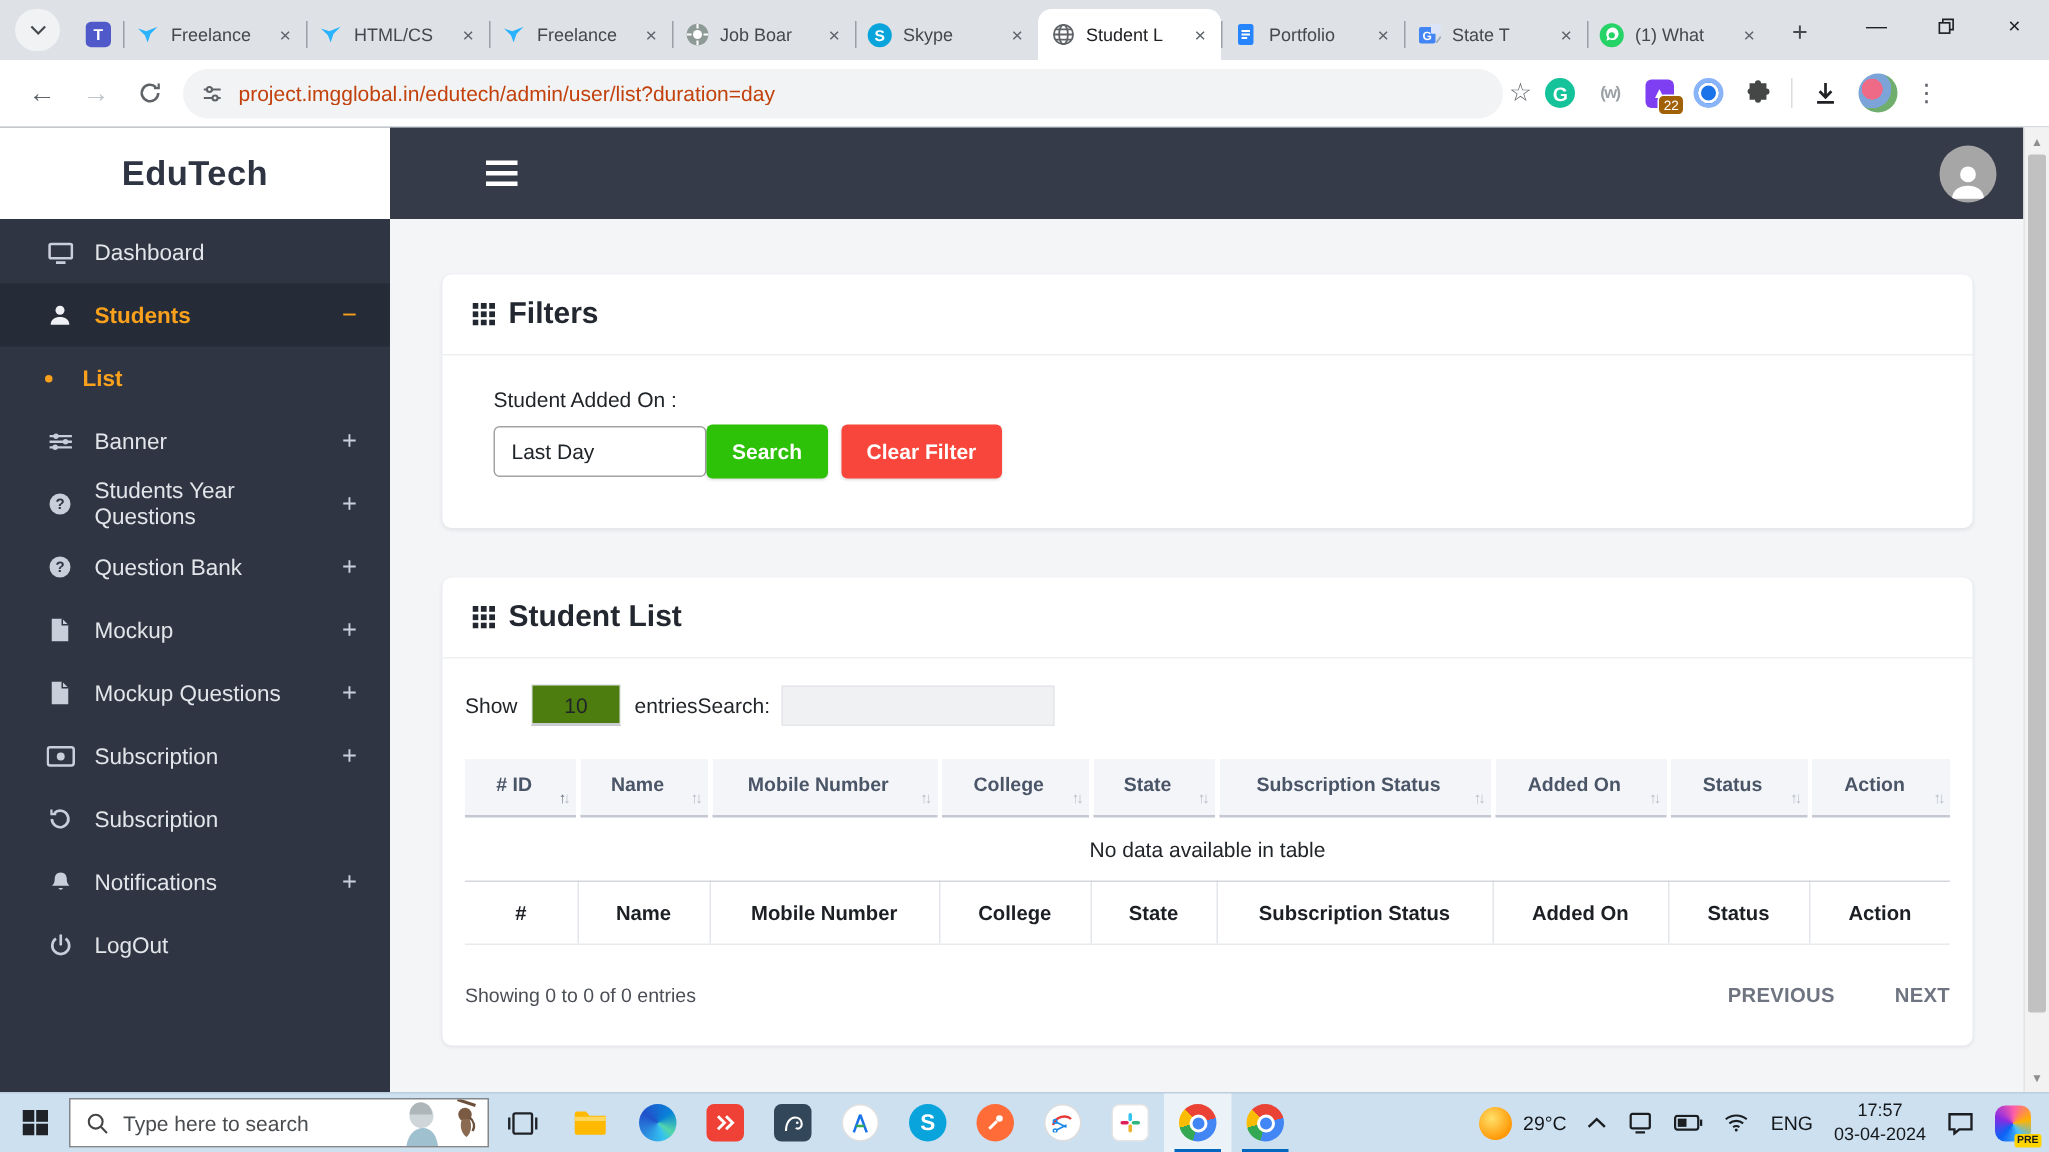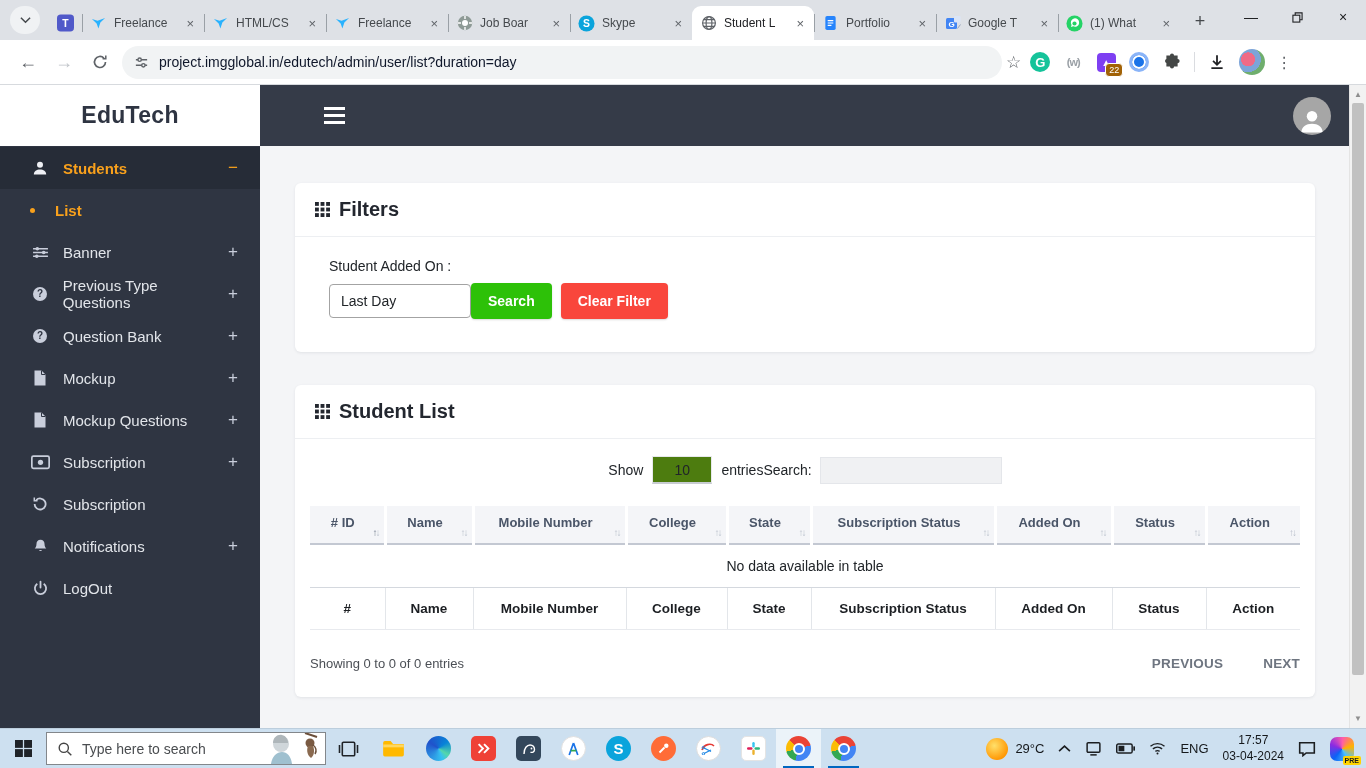--- a/index.html
+++ b/index.html
@@ -24,21 +24,21 @@
   .fav{width:17px;height:17px;display:flex;align-items:center;justify-content:center;flex:0 0 auto}
   .newtab-btn{width:28px;height:28px;margin:0 0 5px 6px;display:flex;align-items:center;justify-content:center;font-size:18px;color:#45494d}
   .win-controls{margin-left:auto;display:flex;align-self:flex-start}
   .win-btn{width:46px;height:34px;display:flex;align-items:center;justify-content:center;color:#202124;font-size:14px}
 
   
   .toolbar{height:45px;background:#fff;display:flex;align-items:center;padding:0 10px;border-bottom:1px solid #d7dade;flex:0 0 45px}
   .nav-btn{width:32px;height:32px;display:flex;align-items:center;justify-content:center;font-size:18px;color:#5f6368;margin:0 2px}
   .nav-btn.disabled{color:#c0c4c9}
   .omnibox{flex:1;max-width:880px;height:33px;background:#f1f3f4;border-radius:17px;display:flex;align-items:center;padding:0 12px;gap:10px;margin:0 4px}
-  .omnibox .url{font-size:14px;color:#0f172a;white-space:nowrap;overflow:hidden}
+  .omnibox .url{font-size:14px;color:#c2410c;white-space:nowrap;overflow:hidden}
   .ext-area{display:flex;align-items:center;margin-left:8px;gap:11px}
   .ext-ic{width:22px;height:22px;display:flex;align-items:center;justify-content:center;position:relative}
   .g-circle{width:20px;height:20px;border-radius:50%;background:#15c39a;color:#fff;font-size:13px;font-weight:700;display:flex;align-items:center;justify-content:center}
   .w-ext{color:#9aa0a6;font-size:11px;font-weight:700;letter-spacing:-1px}
   .purple-ext{width:19px;height:19px;border-radius:4px;background:#7e3ff2;color:#fff;display:flex;align-items:center;justify-content:center;font-size:10px}
   .purple-badge{position:absolute;right:-6px;bottom:-4px;background:#a16207;color:#fff;font-size:9px;font-weight:400;border-radius:4px;padding:1px 3px;border:1.5px solid #fff}
   .blue-ext{width:20px;height:20px;border-radius:50%;background:#1a73e8;border:3px solid #8ab4f8;box-shadow:inset 0 0 0 2px #fff}
   .tb-divider{width:1px;height:20px;background:#dadce0}
   .avatar-ext{width:26px;height:26px;border-radius:50%;background:radial-gradient(circle at 35% 40%,#ef6a86 0 30%,#7ca4d8 31% 55%,#6fae6d 56%)}
   .kebab{font-size:16px;color:#5f6368}
@@ -71,21 +71,21 @@
 
   .filters-body{padding:21px 20px 33px 34px}
   .field-label{font-size:14px;color:#212529;margin-bottom:9px}
   .filter-row{display:flex;align-items:center}
   .input-added{width:142px;height:34px;border:1px solid #a3a3a3;border-radius:4px;padding:0 11px;font-size:14px;color:#212529;background:#fff}
   .btn{height:36px;border:none;border-radius:4px;color:#fff;font-size:14px;font-weight:700;padding:0 17px;cursor:pointer}
   .btn-search{background:var(--btn-green);box-shadow:0 1px 2px rgba(0,0,0,.15)}
   .btn-clear{background:var(--btn-red);margin-left:9px;box-shadow:0 1px 2px rgba(0,0,0,.15)}
 
   .list-card{margin-top:33px}
-  .controls{display:flex;justify-content:center;align-items:center;padding:17px 15px 13px}
+  .controls{display:flex;justify-content:flex-start;align-items:center;padding:17px 15px 13px}
   .show-group{display:flex;align-items:center;gap:9px;font-size:14px;color:#212529}
   .show-select{width:60px;height:28px;background:#4d7c0f;border:1px solid #e7e9ec;border-bottom:2px solid #c8ccd2;text-align:center;font-size:14px;color:#212529;display:flex;align-items:center;justify-content:center}
   .search-group{display:flex;align-items:center;gap:8px;font-size:14px;color:#212529}
   .table-search{width:182px;height:27px;background:#f0f1f3;border:1px solid #e4e6ea}
 
   .table-wrap{padding:9px 15px 0}
   table{width:100%;border-collapse:collapse;table-layout:fixed}
   col.c0{width:75px}col.c1{width:88px}col.c2{width:153px}col.c3{width:101px}col.c4{width:84px}
   col.c5{width:184px}col.c6{width:117px}col.c7{width:94px}col.c8{width:94px}
   thead th{position:relative;background:#f4f5f8;color:#4a5568;font-size:13px;font-weight:700;text-align:center;padding:9px 16px 13px 8px;border-right:3px solid #fff;border-bottom:2px solid #c3c8d2}
@@ -220,21 +220,21 @@
         </div>
         <div class="tab">
           <span class="fav">
             <svg width="16" height="16" viewBox="0 0 16 16">
               <rect x="1" y="3" width="11" height="11" rx="1.5" fill="#4285f4"></rect>
               <text x="6.5" y="11.5" text-anchor="middle" font-size="8" font-weight="bold" fill="#fff">G</text>
               <rect x="9" y="1" width="6.5" height="6.5" rx="1" fill="#dbe5f7"></rect>
               <path d="M15.5 9.5l-3 4" stroke="#9aa7bd" stroke-width="1"></path>
             </svg>
           </span>
-          <span class="tab-label">Google T</span>
+          <span class="tab-label">State T</span>
           <span class="tab-close">×</span>
         </div>
         <div class="tab">
           <span class="fav">
             <svg width="17" height="17" viewBox="0 0 18 18">
               <circle cx="9" cy="9" r="8.5" fill="#25d366"></circle>
               <path d="M5.2 12.8l.7-2.3A4.4 4.4 0 1 1 7.7 12z" fill="#fff"></path>
               <circle cx="9" cy="9" r="2.2" fill="#25d366"></circle>
             </svg>
           </span>
@@ -300,20 +300,29 @@
       </div>
       <div class="avatar-ext"></div>
       <div class="kebab">⋮</div>
     </div>
   </div>
 
   <div class="app">
     <aside class="sidebar">
       <div class="brand">EduTech</div>
       <nav class="side-nav" id="side-nav">
+          <div class="side-item">
+            <span class="s-icon">
+              <svg width="17" height="17" viewBox="0 0 16 16">
+                <rect x="1" y="2.5" width="14" height="9" rx="1" fill="none" stroke="currentColor" stroke-width="1.6"></rect>
+                <path d="M5 14.2h6" stroke="currentColor" stroke-width="1.6"></path>
+              </svg>
+            </span>
+            <span class="s-label">Dashboard</span>
+          </div>
           <div class="side-item active">
             <span class="s-icon">
               <svg width="16" height="16" viewBox="0 0 16 16" fill="currentColor">
                 <circle cx="8" cy="4.8" r="3"></circle>
                 <path d="M1.8 14.5c0-3.4 2.8-5.1 6.2-5.1s6.2 1.7 6.2 5.1z"></path>
               </svg>
             </span>
             <span class="s-label">Students</span>
             <span class="s-toggle">−</span>
           </div>
@@ -333,21 +342,21 @@
             <span class="s-label">Banner</span>
             <span class="s-toggle">+</span>
           </div>
           <div class="side-item">
             <span class="s-icon">
               <svg width="16" height="16" viewBox="0 0 16 16">
                 <circle cx="8" cy="8" r="7" fill="currentColor"></circle>
                 <text x="8" y="11.4" text-anchor="middle" font-size="10" font-weight="bold" fill="#2f3542">?</text>
               </svg>
             </span>
-            <span class="s-label">Previous Type Questions</span>
+            <span class="s-label">Students Year Questions</span>
             <span class="s-toggle">+</span>
           </div>
           <div class="side-item">
             <span class="s-icon">
               <svg width="16" height="16" viewBox="0 0 16 16">
                 <circle cx="8" cy="8" r="7" fill="currentColor"></circle>
                 <text x="8" y="11.4" text-anchor="middle" font-size="10" font-weight="bold" fill="#2f3542">?</text>
               </svg>
             </span>
             <span class="s-label">Question Bank</span>

